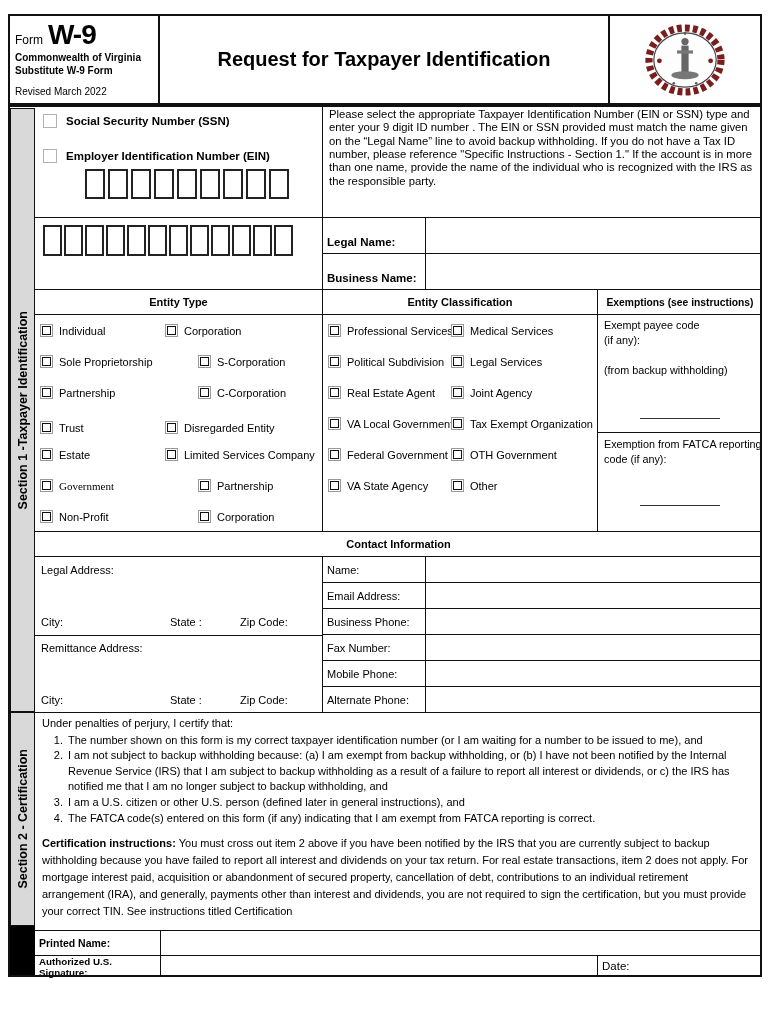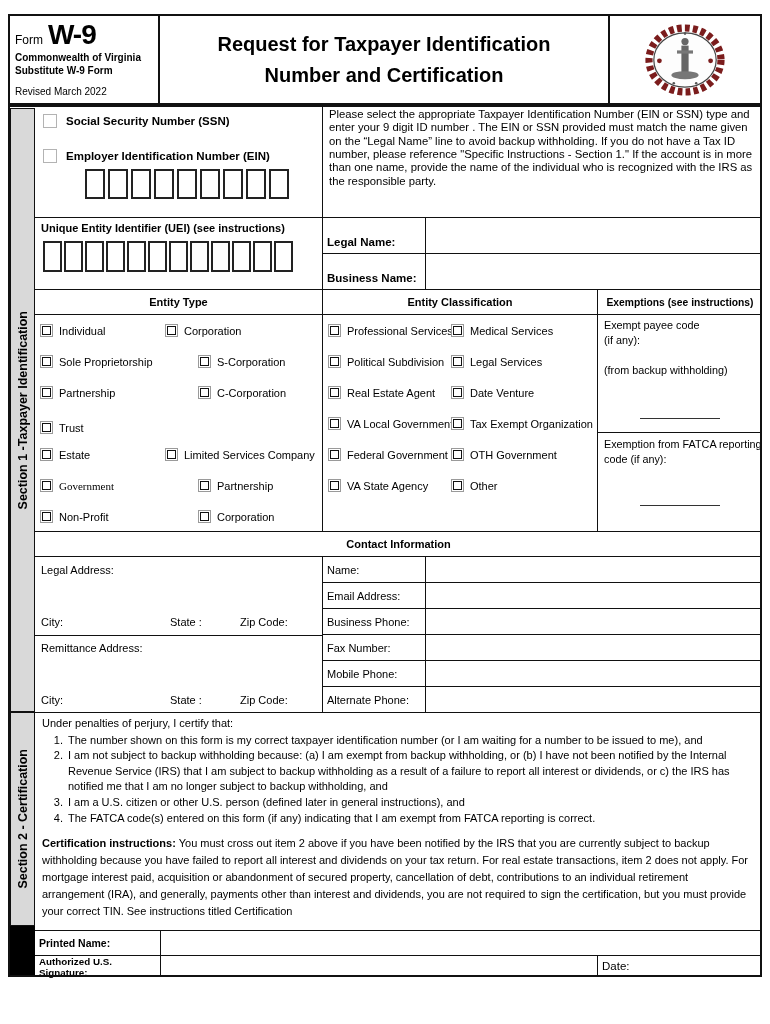--- a/index.html
+++ b/index.html
@@ -97,21 +97,20 @@
       <div class="form-line">
         <span class="form-word">Form</span>
         <span class="form-num">W-9</span>
       </div>
       <div class="org-line">Commonwealth of Virginia</div>
       <div class="org-line">Substitute W-9 Form</div>
       <div class="rev-line">Revised March 2022</div>
     </div>
     <div class="h-center">
       <div>Request for Taxpayer Identification</div>
-      <div>Number and Certification</div>
     </div>
     <div class="h-right">
       <svg width="100" height="72" viewBox="0 0 120 90">
         <ellipse cx="60" cy="45" rx="45" ry="40" fill="#fff" stroke="#7b1d1d" stroke-width="9" stroke-dasharray="6 4"></ellipse>
         <ellipse cx="60" cy="45" rx="39" ry="34" fill="#fdfdfd" stroke="#444" stroke-width="1.5"></ellipse>
         <circle cx="60" cy="22" r="4.5" fill="#666"></circle>
         <rect x="55.5" y="27" width="9" height="33" fill="#666"></rect>
         <rect x="50" y="33" width="20" height="4" fill="#777"></rect>
         <ellipse cx="60" cy="64" rx="17" ry="5" fill="#777"></ellipse>
         <circle cx="28" cy="46" r="3" fill="#7b1d1d"></circle>
@@ -150,21 +149,20 @@
         <span class="digit-box"></span>
         <span class="digit-box"></span>
         <span class="digit-box"></span>
         <span class="digit-box"></span>
         <span class="digit-box"></span>
       </div>
     </div>
     <div class="cell bl bb instr-text" style="left:314px;top:0;width:440px;height:113px;">Please select the appropriate Taxpayer Identification Number (EIN or SSN) type and enter your 9 digit ID number . The EIN or SSN provided must match the name given on the “Legal Name” line to avoid backup withholding. If you do not have a Tax ID number, please reference "Specific Instructions - Section 1." If the account is in more than one name, provide the name of the individual who is recognized with the IRS as the responsible party.</div>
 
     <div class="cell bb" style="left:27px;top:113px;width:287px;height:72px;">
-      <div class="uei-lbl">Unique Entity Identifier (UEI) (see instructions)</div>
       <div class="uei-boxes">
         <span class="digit-box sm"></span>
         <span class="digit-box sm"></span>
         <span class="digit-box sm"></span>
         <span class="digit-box sm"></span>
         <span class="digit-box sm"></span>
         <span class="digit-box sm"></span>
         <span class="digit-box sm"></span>
         <span class="digit-box sm"></span>
         <span class="digit-box sm"></span>
@@ -209,20 +207,24 @@
           <span class="opt" style="left:163px;">
               <span class="cbx"></span>
               <span class="opt-lbl">C-Corporation</span>
             </span>
         </div>
         <div class="opt-row" style="top:97px;">
           <span class="opt" style="left:5px;">
               <span class="cbx"></span>
               <span class="opt-lbl">Trust</span>
             </span>
+          <span class="opt" style="left:130px;">
+              <span class="cbx"></span>
+              <span class="opt-lbl">Disregarded Entity</span>
+            </span>
         </div>
         <div class="opt-row" style="top:124px;">
           <span class="opt" style="left:5px;">
               <span class="cbx"></span>
               <span class="opt-lbl">Estate</span>
             </span>
           <span class="opt" style="left:130px;">
               <span class="cbx"></span>
               <span class="opt-lbl">Limited Services Company</span>
             </span>
@@ -273,21 +275,21 @@
               <span class="opt-lbl">Legal Services</span>
             </span>
         </div>
         <div class="opt-row" style="top:62px;">
           <span class="opt" style="left:5px;">
               <span class="cbx"></span>
               <span class="opt-lbl">Real Estate Agent</span>
             </span>
           <span class="opt" style="left:128px;">
               <span class="cbx"></span>
-              <span class="opt-lbl">Date Venture</span>
+              <span class="opt-lbl">Joint Agency</span>
             </span>
         </div>
         <div class="opt-row" style="top:93px;">
           <span class="opt" style="left:5px;">
               <span class="cbx"></span>
               <span class="opt-lbl">VA Local Government</span>
             </span>
           <span class="opt" style="left:128px;">
               <span class="cbx"></span>
               <span class="opt-lbl">Tax Exempt Organization</span>

